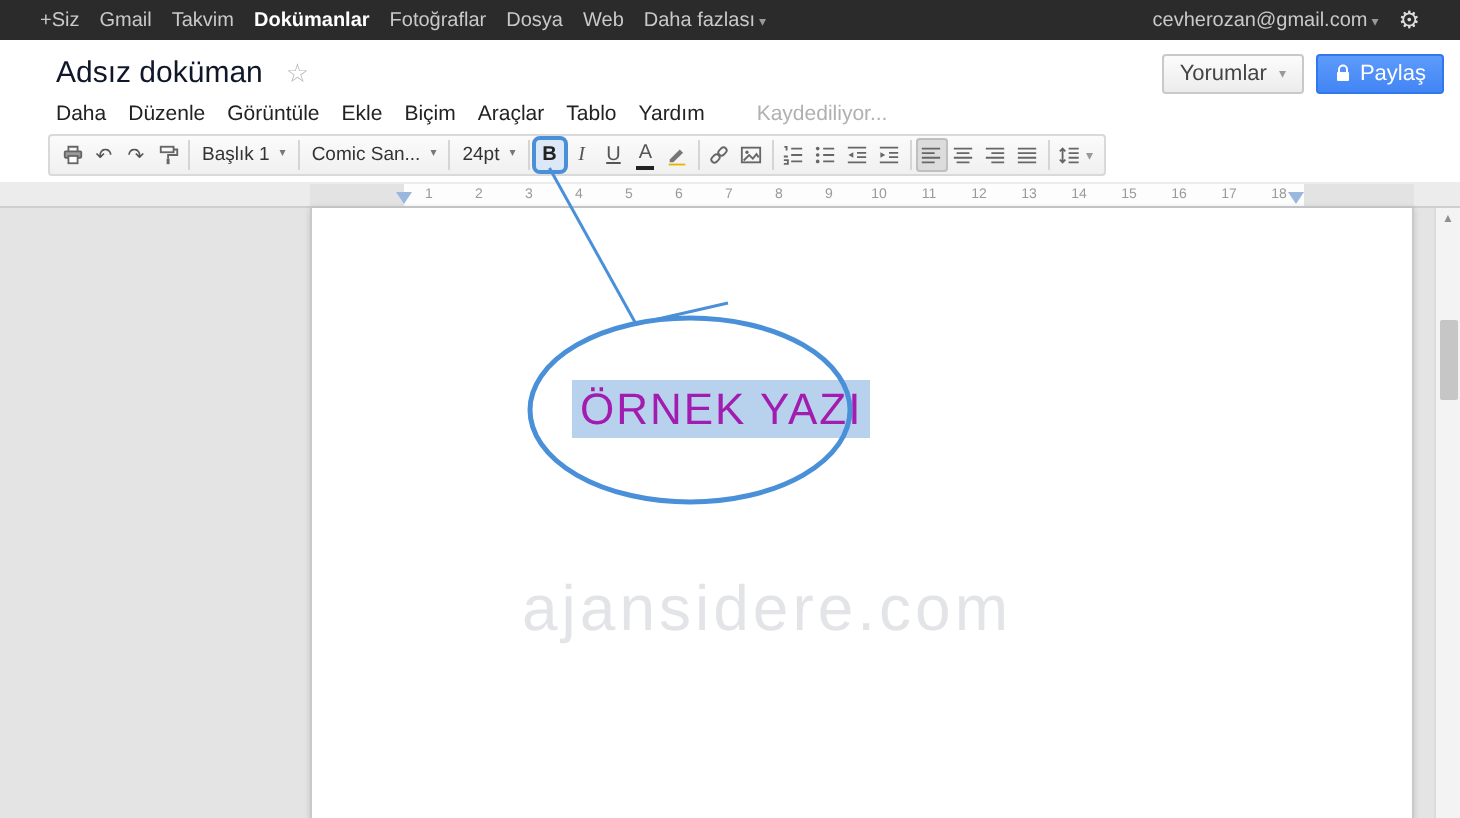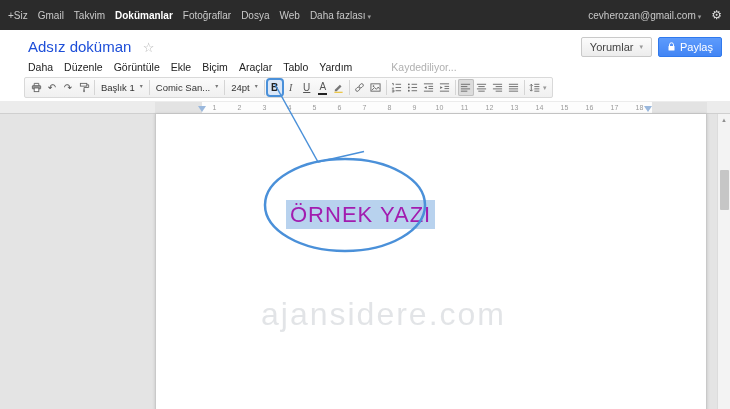--- a/index.html
+++ b/index.html
@@ -1,44 +1,44 @@
 <!DOCTYPE html>
 <html><head>
 <meta charset="utf-8">
 <style>
   *{margin:0;padding:0;box-sizing:border-box}
   html,body{width:730px;height:409px;overflow:hidden}
   body{position:relative;font-family:"Liberation Sans",sans-serif;background:#fff;
        --accent:#4a90d9;--selection:#b8d2ee;--share:#4d8ffb}
 
   
-  .topbar{height:30px;background:#2b2b2b;color:#c9c9c9;display:flex;justify-content:space-between;
-          align-items:center;padding:0 8px;font-size:10px}
+  .topbar{height:20px;background:#2b2b2b;color:#c9c9c9;display:flex;justify-content:space-between;
+          align-items:center;padding:0 20px;font-size:10px}
   .topbar-left{display:flex;gap:10px;align-items:center}
   .topbar-link{cursor:pointer;white-space:nowrap}
   .topbar-link.active{color:#fff;font-weight:bold}
   .topbar-right{display:flex;gap:10px;align-items:center}
   .account{cursor:pointer}
   .gear{color:#ddd;font-size:12px;cursor:pointer}
   .caret{font-size:7px;color:#999;margin-left:2px}
 
   
   .header{height:29px;display:flex;justify-content:space-between;align-items:center;
           padding:4px 8px 0 28px}
-  .doc-title{font-size:15px;color:#1d4ed8}
+  .doc-title{font-size:15px;color:#0f172a}
   .star{color:#b5b5b5;font-size:13px;margin-left:7px;cursor:pointer}
   .header-right{display:flex;gap:6px;align-items:center}
   .btn{height:20px;font-size:11px;font-weight:normal;color:#444;border:1px solid #c9c9c9;border-radius:2px;
        background:linear-gradient(#fcfcfc,#ececec);padding:0 8px;display:flex;align-items:center;gap:4px;cursor:pointer}
   .btn-share{background:linear-gradient(#5d9bfc,#4285f4);border-color:#3079ed;color:#fff}
 
   
   .menubar{height:16px;display:flex;align-items:center;gap:11px;padding-left:28px;font-size:10.5px;color:#222}
   .menu-item{cursor:pointer}
-  .menu-status{color:#b0b0b0;margin-left:28px}
+  .menu-status{color:#b0b0b0;margin-left:15px}
 
   
   .toolbar-row{height:27px;padding:2px 0 0 24px;border-bottom:1px solid #ececec}
   .toolbar{display:inline-flex;align-items:center;height:21px;background:linear-gradient(#fbfbfb,#f0f0f0);
            border:1px solid #d9d9d9;border-radius:2px;padding:0 3px}
   .tb-icon{width:16px;height:17px;display:flex;flex-direction:column;align-items:center;justify-content:center;
            font-size:10px;color:#555;border-radius:2px;cursor:pointer;position:relative}
   .tb-icon svg{width:11px;height:11px;display:block}
   .tb-icon svg path,.tb-icon svg rect,.tb-icon svg circle{stroke-width:1}
   .tb-icon.active{outline:2px solid var(--accent);outline-offset:-1px;border-radius:3px;background:#dce8f8;color:#222}

